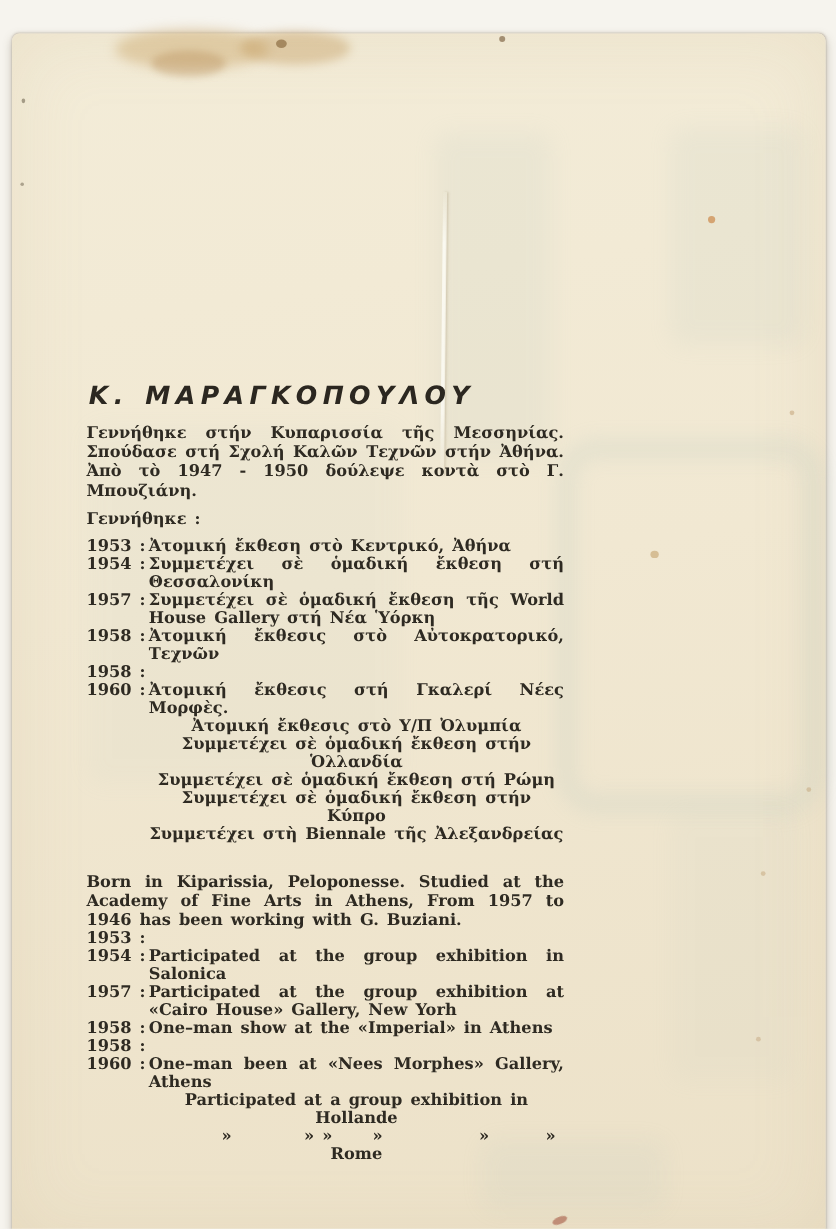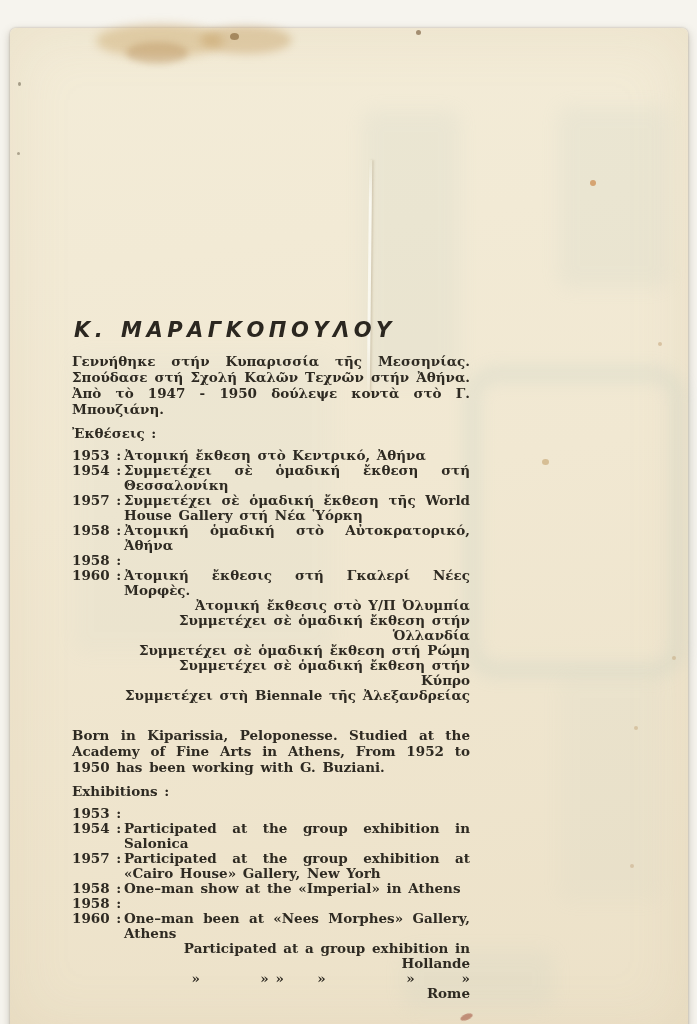--- a/index.html
+++ b/index.html
@@ -56,21 +56,21 @@
     font-family:"DejaVu Sans","Liberation Sans",sans-serif;
     font-style:italic;font-weight:bold;
     font-size:21px;line-height:22px;letter-spacing:4.5px;
     margin:0 0 12px 2px;color:#2b2720;white-space:nowrap;
   }
   .bio{margin:0;line-height:16px;text-align:justify;}
   .list-label{margin:9px 0 7px 0;}
   .entry{display:grid;grid-template-columns:52px 1fr;}
   .entry .year{white-space:nowrap;}
   .desc-main{display:block;text-align:justify;}
-  .entry-extra-line{white-space:pre-wrap;text-align:right;}
+  .entry-extra-line{white-space:pre-wrap;text-align:center;}
   section.english{margin-top:24px;}
   section.english h1.display{margin-bottom:13px;}
 </style>
 </head>
 <body>
 
 <div class="paper">
 
   <div class="ghost ghost-bar-center"></div>
   <div class="ghost ghost-bar-right"></div>
@@ -93,21 +93,21 @@
   <div class="stain speck-left-1"></div>
   <div class="stain speck-left-2"></div>
   <div class="stain red-curl"></div>
   <div class="crease"></div>
 
   <div class="text-block">
 
     <section class="greek">
       <h1 class="display">Κ. ΜΑΡΑΓΚΟΠΟΥΛΟΥ</h1>
       <p class="bio">Γεννήθηκε στήν Κυπαρισσία τῆς Μεσσηνίας. Σπούδασε στή Σχολή Καλῶν Τεχνῶν στήν Ἀθήνα. Ἀπὸ τὸ 1947 - 1950 δούλεψε κοντὰ στὸ Γ. Μπουζιάνη.</p>
-      <p class="list-label">Ἐκθέσεις :</p>
+      <p class="list-label">Γεννήθηκε :</p>
       <div class="exhibition-list">
 
           <div class="entry">
             <span class="year">1953 :</span>
             <span class="desc">
               <span class="desc-main">Ἀτομική ἔκθεση στὸ Κεντρικό, Ἀθήνα</span>
               <span class="extra"></span>
             </span>
           </div>
 
@@ -123,42 +123,41 @@
             <span class="year">1957 :</span>
             <span class="desc">
               <span class="desc-main">Συμμετέχει σὲ ὁμαδική ἔκθεση τῆς World House Gallery στή Νέα Ὑόρκη</span>
               <span class="extra"></span>
             </span>
           </div>
 
           <div class="entry">
             <span class="year">1958 :</span>
             <span class="desc">
-              <span class="desc-main">Ἀτομική ὁμαδική στὸ Αὐτοκρατορικό, Ἀθήνα</span>
+              <span class="desc-main">Ἀτομική ἔκθεσις στὸ Αὐτοκρατορικό, Τεχνῶν</span>
               <span class="extra"></span>
             </span>
           </div>
 
           <div class="entry">
             <span class="year">1958 :</span>
           </div>
 
           <div class="entry">
             <span class="year">1960 :</span>
             <span class="desc">
               <span class="desc-main">Ἀτομική ἔκθεσις στή Γκαλερί Νέες Μορφὲς.</span>
               <span class="extra"><div class="entry-extra-line">Ἀτομική ἔκθεσις στὸ Υ/Π Ὀλυμπία</div><div class="entry-extra-line">Συμμετέχει σὲ ὁμαδική ἔκθεση στήν Ὁλλανδία</div><div class="entry-extra-line">Συμμετέχει σὲ ὁμαδική ἔκθεση στή Ρώμη</div><div class="entry-extra-line">Συμμετέχει σὲ ὁμαδική ἔκθεση στήν Κύπρο</div><div class="entry-extra-line">Συμμετέχει στὴ Biennale τῆς Ἀλεξανδρείας</div></span>
             </span>
           </div>
         </div>
     </section>
 
     <section class="english">
-      <p class="bio">Born in Kiparissia, Peloponesse. Studied at the Academy of Fine Arts in Athens, From 1952 to 1950 has been working with G. Buziani.</p>
-      <p class="list-label">Exhibitions :</p>
+      <p class="bio">Born in Kiparissia, Peloponesse. Studied at the Academy of Fine Arts in Athens, From 1957 to 1946 has been working with G. Buziani.</p>
       <div class="exhibition-list">
 
           <div class="entry">
             <span class="year">1953 :</span>
           </div>
 
           <div class="entry">
             <span class="year">1954 :</span>
             <span class="desc">
               <span class="desc-main">Participated at the group exhibition in Salonica</span>

